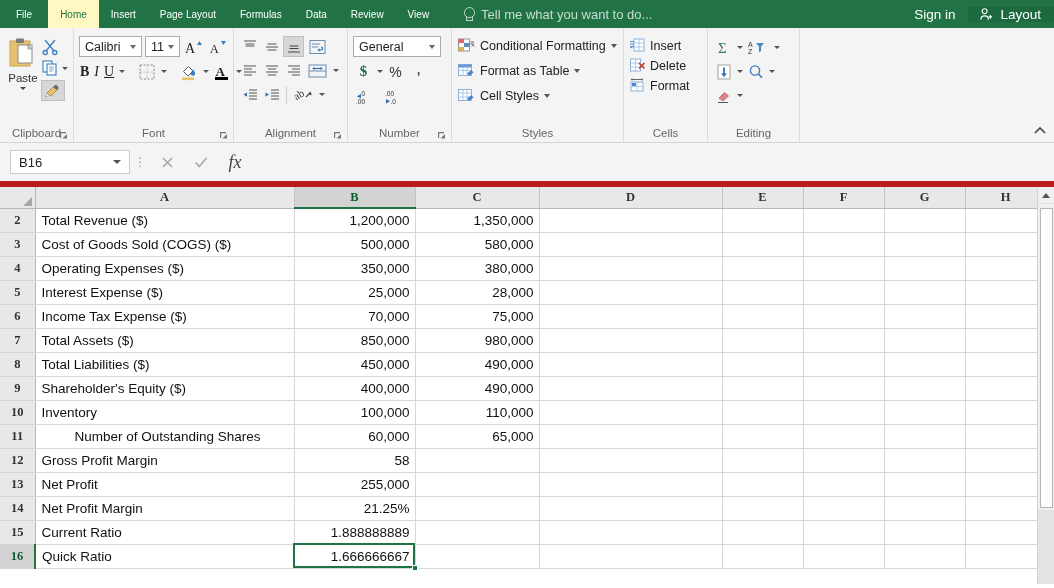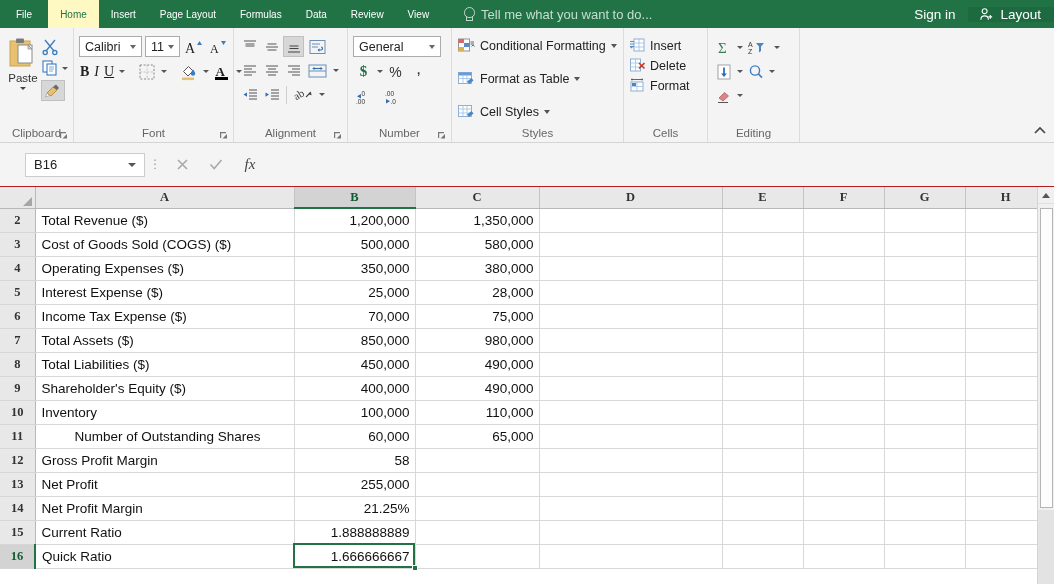--- a/index.html
+++ b/index.html
@@ -126,21 +126,21 @@
   .g-number { width: 104px; }
   .num-rows { display: flex; flex-direction: column; gap: 4px; padding-top: 3px; }
   .num-row { display: flex; align-items: center; gap: 2px; }
   .combo-numfmt { width: 88px; }
   .dollar-t { font-size: 15px; color: #1f6f45; font-weight: bold; font-family: "Liberation Serif", serif; }
   .pct-t { font-size: 14px; color: #333; }
   .comma-t { font-size: 17px; color: #333; line-height: 8px; padding-bottom: 6px; }
 
   
   .g-styles { width: 172px; }
-  .styles-rows { display: flex; flex-direction: column; gap: 15px; padding-top: 4px; }
+  .styles-rows { display: flex; flex-direction: column; gap: 7px; padding-top: 4px; }
   .srow { display: flex; align-items: center; gap: 5px; cursor: pointer; font-size: 12.5px; color: #222; }
   .srow .stxt { white-space: nowrap; }
   .srow .scaret { width: 0; height: 0; border-left: 3.5px solid transparent;
                   border-right: 3.5px solid transparent; border-top: 4px solid #555; }
 
   
   .g-cells { width: 84px; }
   .cells-rows { display: flex; flex-direction: column; gap: 3px; padding-top: 4px; }
   .crow { display: flex; align-items: center; gap: 4px; cursor: pointer; font-size: 12.5px; color: #222; }
 
@@ -150,39 +150,39 @@
   .erow { display: flex; align-items: center; gap: 2px; }
 
   .collapse-ribbon {
     position: absolute; right: 7px; bottom: 4px; cursor: pointer;
     width: 14px; height: 14px;
   }
 
   
   .fbar {
     height: 44px; background: #f4f4f4; display: flex; align-items: center;
-    padding: 0 25px; border-bottom: 1px solid #b91c1c;
+    padding: 0 10px; border-bottom: 6px solid #b91c1c;
   }
   .namebox {
     width: 120px; height: 24px; background: #fff; border: 1px solid #cdcdcd;
     display: flex; align-items: center; padding: 0 4px 0 8px;
     font-size: 13px; color: #222; cursor: pointer;
   }
   .namebox .nval { flex: 1; }
   .namebox .ncaret { width: 0; height: 0; border-left: 4px solid transparent;
                      border-right: 4px solid transparent; border-top: 4.5px solid #555;
                      margin-right: 4px; }
   .fbar-dots {
     width: 14px; text-align: center; color: #9a9a9a; font-size: 12px;
     letter-spacing: 0; line-height: 5px; margin: 0 3px; cursor: pointer;
   }
   .fbtn { width: 34px; height: 24px; display: flex; align-items: center;
           justify-content: center; cursor: pointer; }
   .fx-t { font-family: "Liberation Serif", serif; font-style: italic;
-          font-size: 15px; color: #444; }
+          font-size: 18px; color: #444; }
   .finput {
     flex: 1; height: 24px; background: #fff; border: 1px solid #cdcdcd;
     display: flex; align-items: center; padding: 0 6px 0 10px;
     font-size: 13px; color: #111; cursor: text;
   }
   .finput .ftext { flex: 1; white-space: nowrap; overflow: hidden; }
   .fexpand { width: 0; height: 0; border-left: 4.5px solid transparent;
              border-right: 4.5px solid transparent; border-top: 5px solid #555;
              cursor: pointer; margin-right: 3px; }
 

